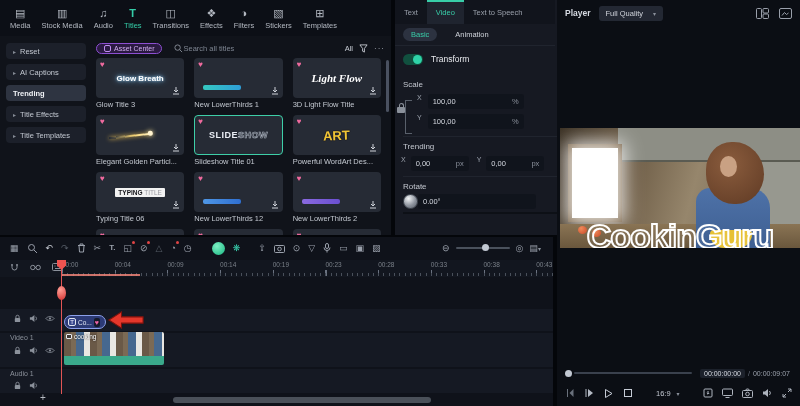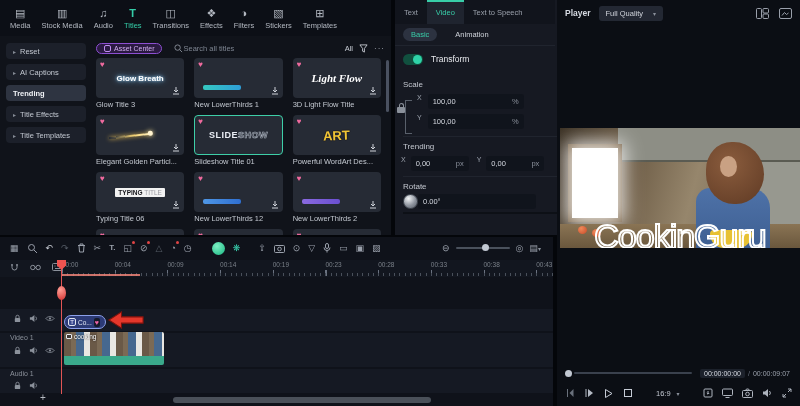--- a/index.html
+++ b/index.html
@@ -83,21 +83,21 @@
 .vcab-top{position:absolute;left:58px;top:0;width:182px;height:34px;background:#8d8e85;border-bottom:2px solid #5a5b52}
 .vcab-right{position:absolute;left:196px;top:34px;width:44px;height:62px;background:#97988f;border-left:2px solid #6a6b62}
 .vwindow{position:absolute;left:8px;top:16px;width:54px;height:78px;background:#6b5233;padding:4px}
 .vwindow .glass{width:100%;height:100%;background:#fff;box-shadow:0 0 18px 6px rgba(255,255,255,.85)}
 .vcounter{position:absolute;left:0;bottom:0;width:240px;height:24px;background:linear-gradient(#8a7454,#6a573d)}
 .vtomato{position:absolute;width:9px;height:8px;border-radius:50%;background:radial-gradient(circle at 35% 30%,#f08a5a,#c84a28)}
 .vhair{position:absolute;left:146px;top:14px;width:58px;height:62px;border-radius:46% 54% 50% 50%;background:radial-gradient(circle at 40% 35%,#8a5c3d,#5f3a24)}
 .vface{position:absolute;left:160px;top:28px;width:17px;height:21px;border-radius:50%;background:#c9a183}
 .vbody{position:absolute;left:136px;top:60px;width:74px;height:60px;border-radius:14px 20px 0 0;background:linear-gradient(#4e72a8,#3e5f92)}
 .vbowl{position:absolute;left:150px;top:102px;width:42px;height:18px;border-radius:4px 4px 14px 14px;background:#e7c133}
-.overlay-title{position:absolute;left:0;right:0;bottom:-8px;text-align:center;font-size:34px;font-weight:normal;letter-spacing:-1px;color:rgba(255,255,255,.06);-webkit-text-stroke:2px #fff;white-space:nowrap}
+.overlay-title{position:absolute;left:0;right:0;bottom:-8px;text-align:center;font-size:34px;font-weight:bold;letter-spacing:-1px;color:rgba(255,255,255,.06);-webkit-text-stroke:2px #fff;white-space:nowrap}
 .scrub{position:absolute;left:0;top:366px;width:243px;height:14px;display:flex;align-items:center;padding:0 8px}
 .knob{width:7px;height:7px;border-radius:50%;background:#c2c8d2;flex:none}
 .sline{height:2px;background:#3a414d;border-radius:1px;width:118px;margin-left:2px}
 .timebox{margin-left:8px;background:#1c212b;border-radius:2px;padding:1px 4px;font-size:7px;color:#d6dae2}
 .tsep{font-size:7px;color:#6c7380;margin:0 3px}
 .ttotal{font-size:7px;color:#9aa0ab}
 .transport{position:absolute;left:0;top:384px;width:243px;height:18px;display:flex;align-items:center;padding:0 8px;gap:9px}
 .tp-ico{cursor:pointer}
 .aspect{display:flex;align-items:center;gap:6px;font-size:7.5px;color:#c3c8d1;margin-left:14px;cursor:pointer}
 .caret{font-size:6px;color:#8a909b}

